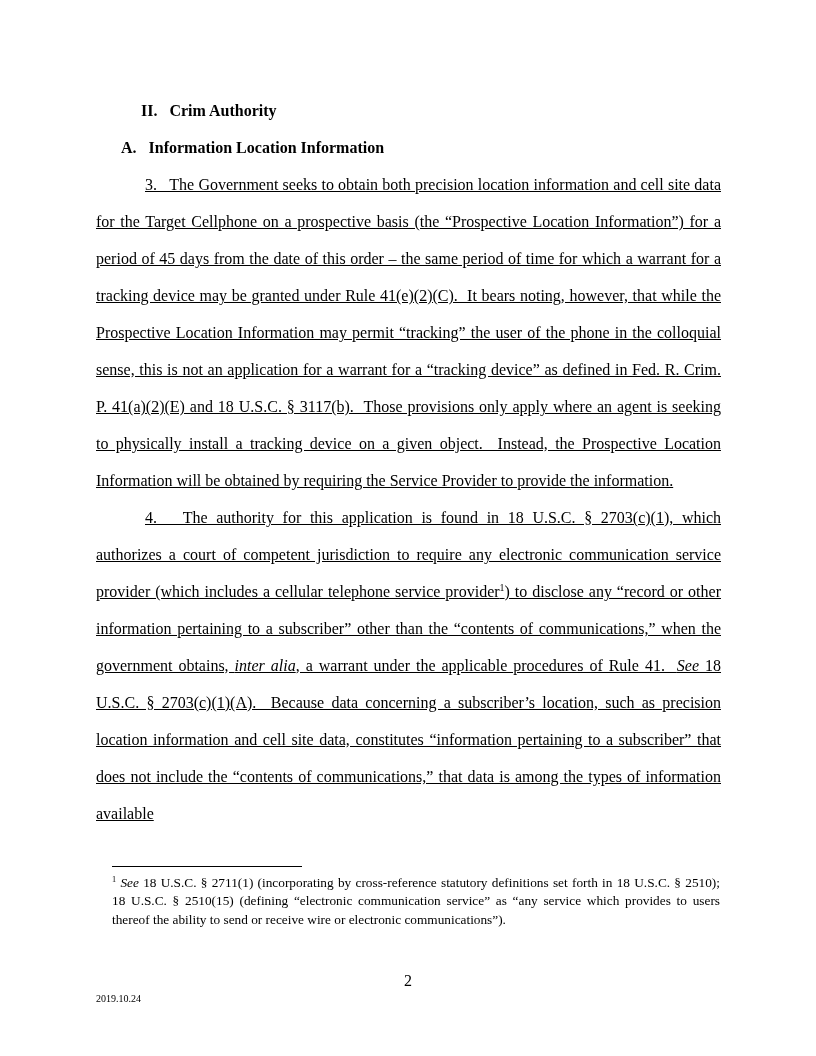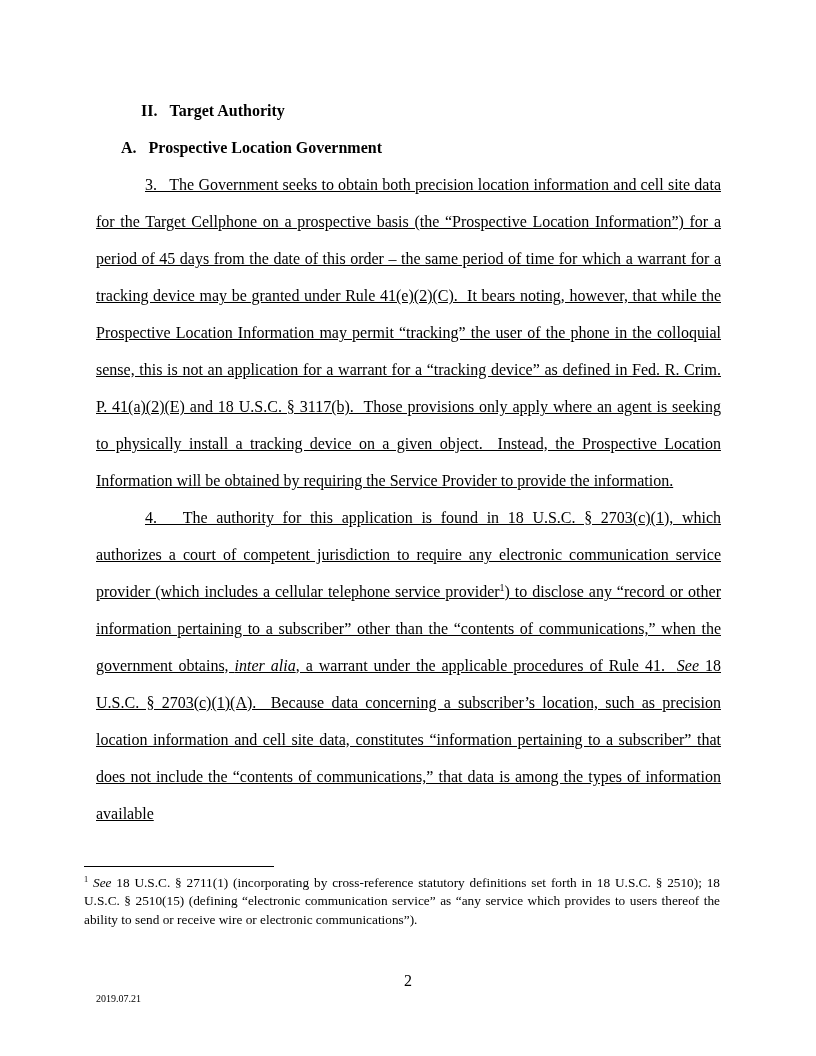--- a/index.html
+++ b/index.html
@@ -43,21 +43,21 @@
     text-indent: 49px;
     text-decoration: underline;
   }
   sup {
     font-size: 0.62em;
     vertical-align: super;
     line-height: 0;
   }
   .footnote-block {
     position: absolute;
-    left: 84px;
+    left: 112px;
     right: 96px;
     top: 866px;
   }
   .footnote-rule {
     width: 190px;
     height: 0;
     border-top: 1px solid #000000;
     margin-bottom: 7px;
   }
   .footnote {
@@ -80,33 +80,33 @@
     font-size: 10px;
   }
 </style>
 </head>
 <body>
 
 <div class="page">
   <div class="content">
 
     <h1 class="heading">
-      <span class="sec-num">II.</span><span>Target Authority</span>
+      <span class="sec-num">II.</span><span>Crim Authority</span>
     </h1>
 
     <h2 class="subheading">
-      <span class="sec-num">A.</span><span>Prospective Location Government</span>
+      <span class="sec-num">A.</span><span>Information Location Information</span>
     </h2>
 
     <p class="body-para"><span>3.&nbsp;&nbsp; The Government seeks to obtain both precision location information and cell site data for the Target Cellphone on a prospective basis (the “Prospective Location Information”) for a period of 45 days from the date of this order – the same period of time for which a warrant for a tracking device may be granted under Rule 41(e)(2)(C).&nbsp; It bears noting, however, that while the Prospective Location Information may permit “tracking” the user of the phone in the colloquial sense, this is not an application for a warrant for a “tracking device” as defined in Fed. R. Crim. P. 41(a)(2)(E) and 18 U.S.C. § 3117(b).&nbsp; Those provisions only apply where an agent is seeking to physically install a tracking device on a given object.&nbsp; Instead, the Prospective Location Information will be obtained by requiring the Service Provider to provide the information.</span></p>
 
     <p class="body-para"><span>4.&nbsp;&nbsp; The authority for this application is found in 18 U.S.C. § 2703(c)(1), which authorizes a court of competent jurisdiction to require any electronic communication service provider (which includes a cellular telephone service provider</span><sup>1</sup><span>) to disclose any “record or other information pertaining to a subscriber” other than the “contents of communications,” when the government obtains, </span><i>inter alia</i><span>, a warrant under the applicable procedures of Rule 41.&nbsp; </span><i>See</i><span> 18 U.S.C. § 2703(c)(1)(A).&nbsp; Because data concerning a subscriber’s location, such as precision location information and cell site data, constitutes “information pertaining to a subscriber” that does not include the “contents of communications,” that data is among the types of information available</span></p>
 
   </div>
 
   <div class="footnote-block">
     <div class="footnote-rule"></div>
     <p class="footnote"><sup>1</sup><span> </span><i>See</i><span> 18 U.S.C. § 2711(1) (incorporating by cross-reference statutory definitions set forth in 18 U.S.C. § 2510); 18 U.S.C. § 2510(15) (defining “electronic communication service” as “any service which provides to users thereof the ability to send or receive wire or electronic communications”).</span></p>
   </div>
 
   <div class="page-number">2</div>
-  <div class="footer-date">2019.07.21</div>
+  <div class="footer-date">2019.10.24</div>
 </div>
 
 </body></html>

